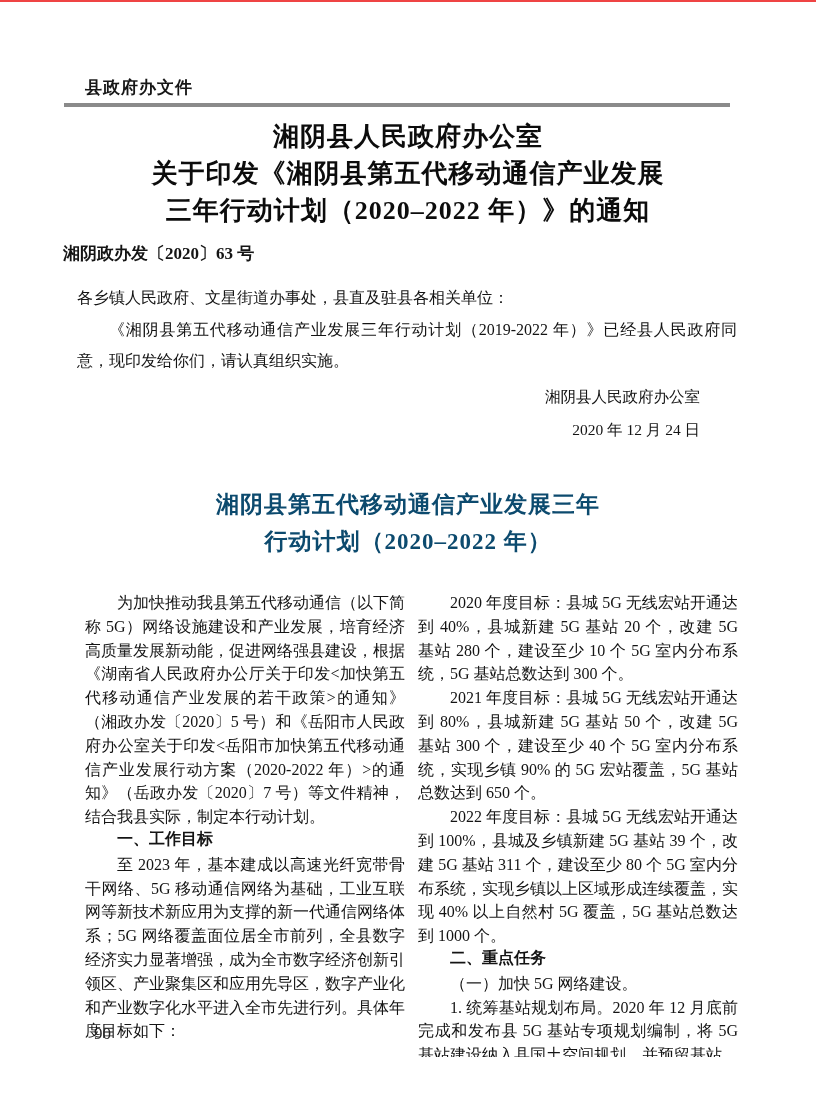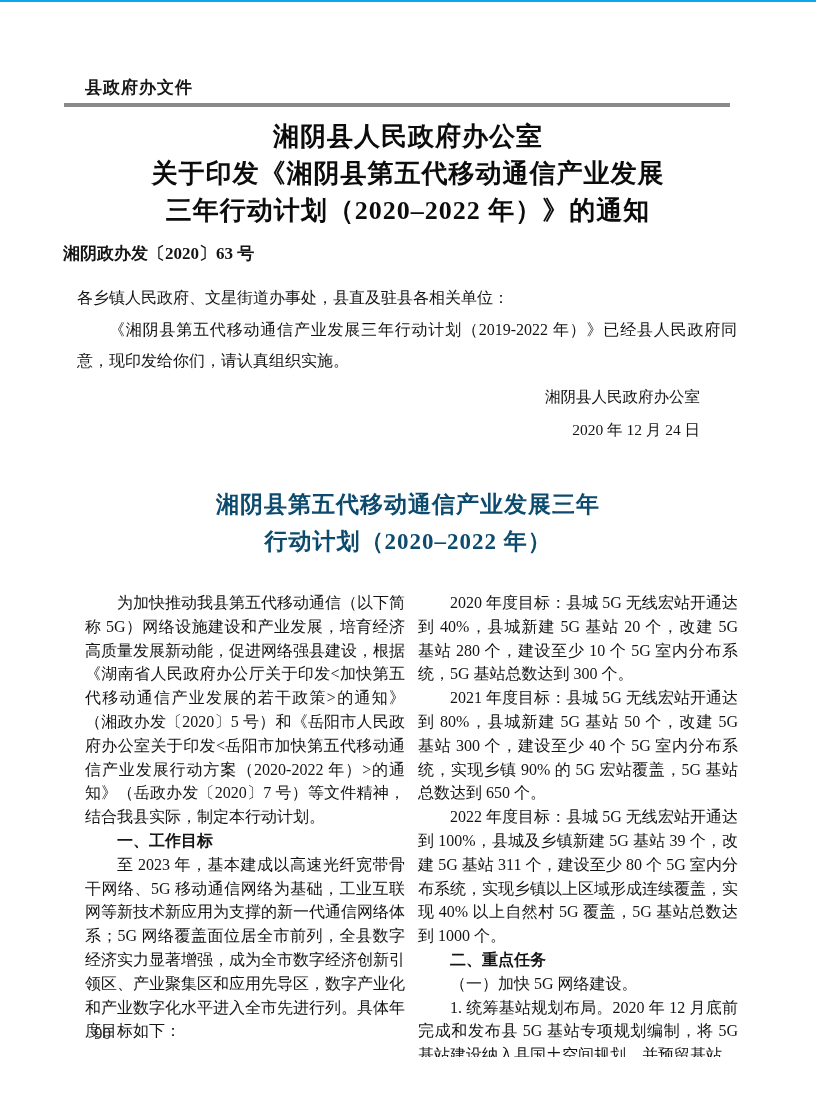--- a/index.html
+++ b/index.html
@@ -8,21 +8,21 @@
     background: #ffffff;
   }
   .page {
     position: relative;
     width: 816px;
     height: 1057px;
     background: #ffffff;
     color: #111111;
     font-family: "Liberation Serif", "DejaVu Serif", serif;
     overflow: hidden;
-    border-top: 2px solid #0ea5e9;
+    border-top: 2px solid #ef4444;
     box-sizing: border-box;
   }
   
   .header-label {
     position: absolute;
     left: 85px;
     top: 74px;
     font-family: "Liberation Sans", "DejaVu Sans", sans-serif;
     font-weight: 700;
     font-size: 17px;
@@ -107,21 +107,21 @@
   }
   .col {
     flex: 1 1 0;
     font-size: 16px;
     line-height: 23.8px;
     text-align: justify;
     color: #141414;
   }
   .col p { margin: 0; text-indent: 2em; }
   .col p.heading {
-    font-family: Liberation Sans, sans-serif;
+    font-family: Liberation Mono, monospace;
     font-weight: 700;
   }
   .col p.subheading {
     font-weight: 400;
   }
   
   .page-number {
     position: absolute;
     left: 94px;
     top: 1022px;

